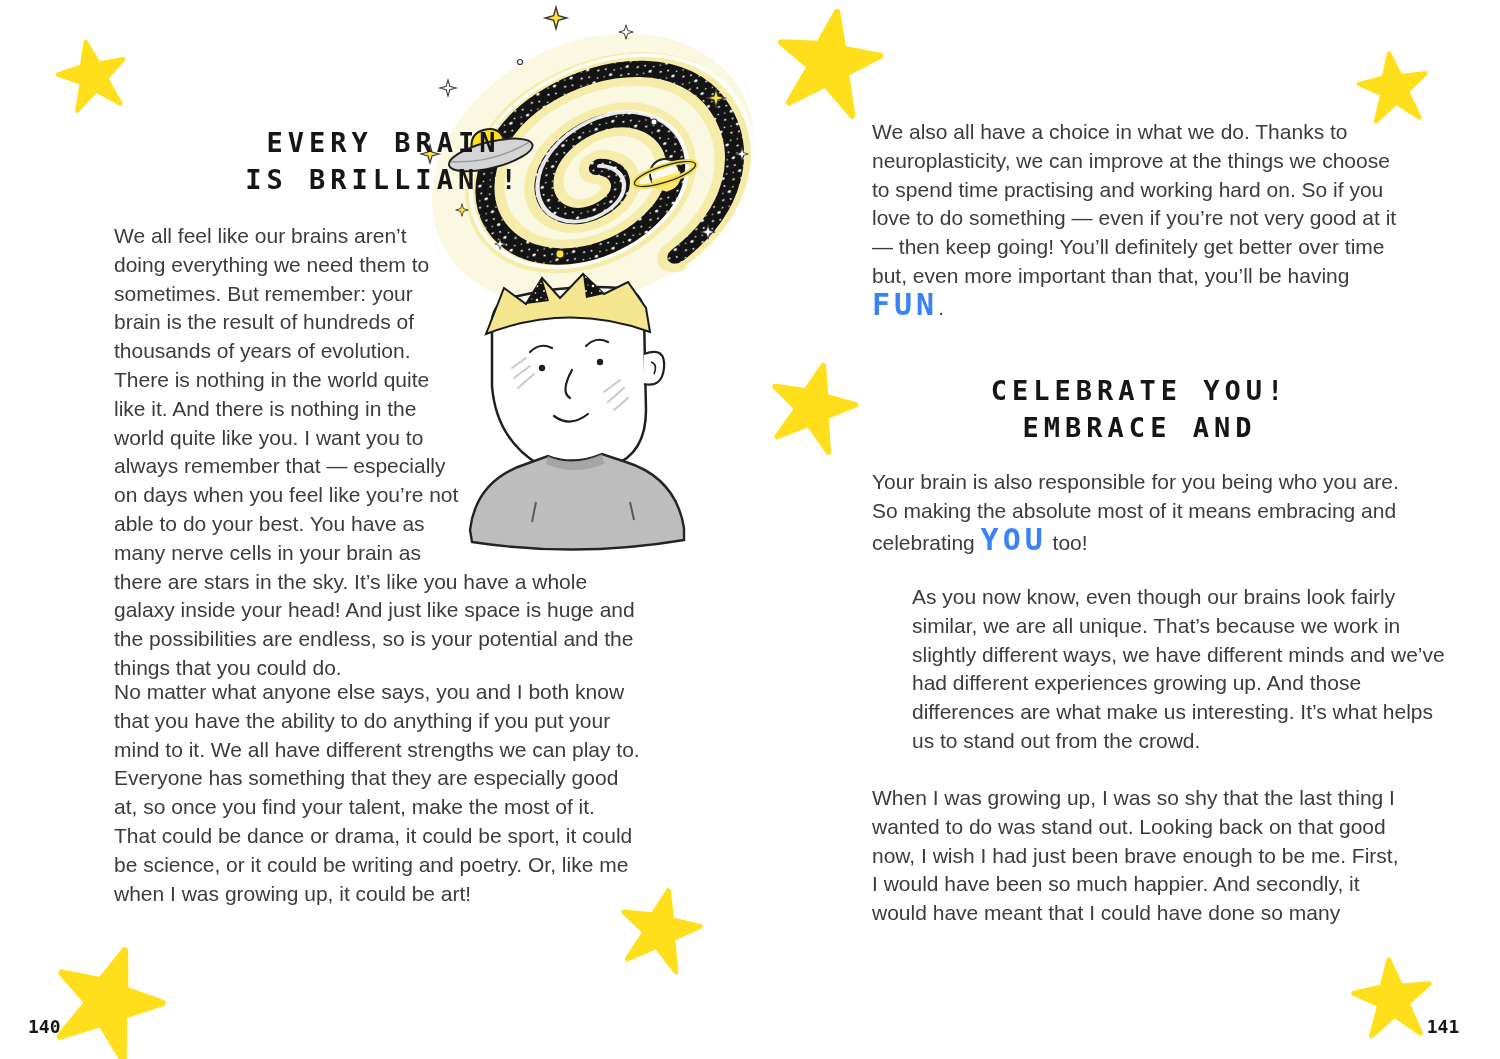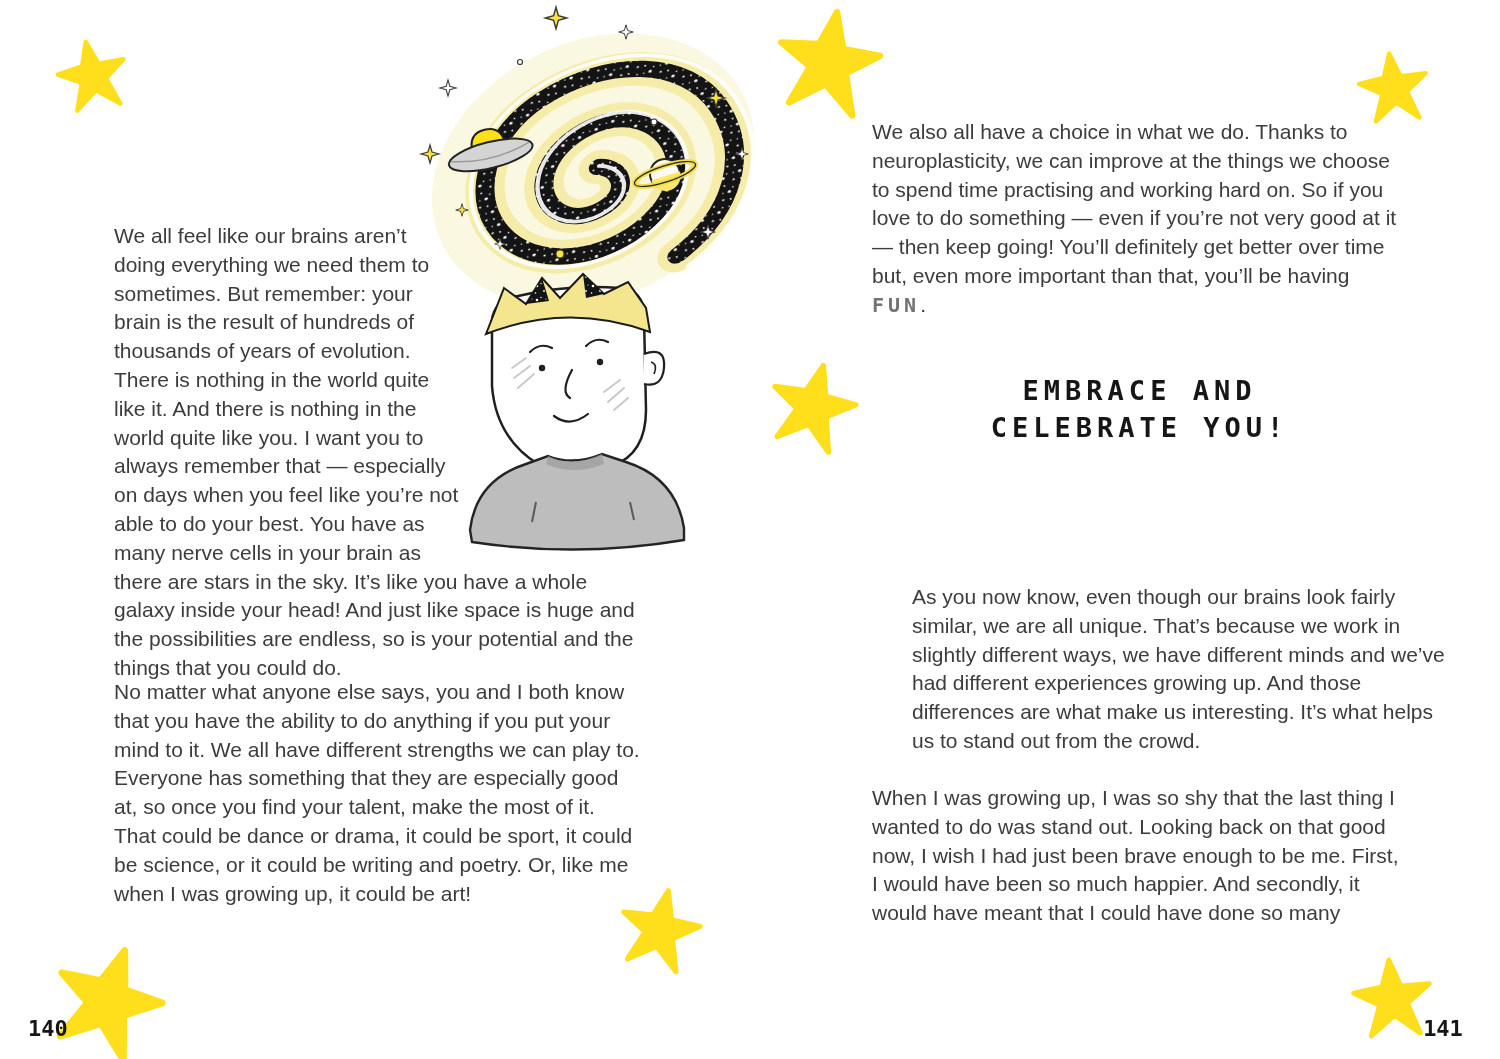--- a/index.html
+++ b/index.html
@@ -28,28 +28,28 @@
     font-size:21px;
     line-height:28.8px;
     color:#3c3c3c;
     text-align:left;
   }
   .illu-spacer{float:right;width:177px;height:317px;}
   .shout{
     font-family:"DejaVu Sans Mono", monospace;
     font-weight:700;
     letter-spacing:4px;
-    font-size:20px;
-    color:#737373;
+    font-size:30px;
+    color:#3b82f6;
   }
   .pagenum{
     position:absolute;
     font-family:"DejaVu Sans Mono", monospace;
     font-weight:700;
-    font-size:22px;
+    font-size:18px;
     color:#161616;
   }
   .star{position:absolute;}
   .star svg{display:block;width:100%;height:100%;}
   #illustration{position:absolute;left:408px;top:2px;width:372px;height:560px;}
 </style>
 </head>
 <body>
 
 <div id="spread">
@@ -182,41 +182,48 @@
           <path d="M 206 408 L 220 396"></path>
       </g>
 
       <path d="M 62 528 Q 68 478 118 462 L 140 454 Q 165 464 194 452 L 218 460
                Q 268 476 276 526 L 276 538 Q 170 556 64 540 Z" fill="#BDBDBD" stroke="#242424" stroke-width="2.4"></path>
       <path d="M 140 454 Q 164 466 194 452 L 196 462 Q 166 474 138 462 Z" fill="#9e9e9e" opacity="0.75"></path>
       <path d="M 128 500 L 124 520 M 222 500 L 226 518" stroke="#5a5a5a" stroke-width="2" fill="none"></path>
     </svg>
   </div>
 
+  <div class="heading" style="left:122px;top:124px;width:523px">
+    <div>EVERY BRAIN</div>
+    <div>IS BRILLIANT!</div>
+  </div>
 
   <div class="para" style="left:114px;top:222px;width:523px">
     <div class="illu-spacer"></div>
     <span>We all feel like our brains aren’t doing everything we need them to sometimes. But remember: your brain is the result of hundreds of thousands of years of evolution. There is nothing in the world quite like it. And there is nothing in the world quite like you. I want you to always remember that — especially on days when you feel like you’re not able to do your best. You have as many nerve cells in your brain as there are stars in the sky. It’s like you have a whole galaxy inside your head! And just like space is huge and the possibilities are endless, so is your potential and the things that you could do.</span>
   </div>
 
   <div class="para" style="left:114px;top:678px;width:527px">
     <span>No matter what anyone else says, you and I both know that you have the ability to do anything if you put your mind to it. We all have different strengths we can play to. Everyone has something that they are especially good at, so once you find your talent, make the most of it. That could be dance or drama, it could be sport, it could be science, or it could be writing and poetry. Or, like me when I was growing up, it could be art!</span>
   </div>
 
   <div class="pagenum" style="left:28px;top:1016px">140</div>
 
   <div class="para" style="left:872px;top:118px;width:535px">
     <span>We also all have a choice in what we do. Thanks to neuroplasticity, we can improve at the things we choose to spend time practising and working hard on. So if you love to do something — even if you’re not very good at it — then keep going! You’ll definitely get better over time but, even more important than that, you’ll be having </span><span class="shout">FUN</span><span>.</span>
   </div>
 
   <div class="heading" style="left:872px;top:372px;width:535px">
+    <div>CELEBRATE YOU!</div>
     <div>EMBRACE AND</div>
-    <div>CELEBRATE YOU!</div>
-  </div>
-
+  </div>
+
+  <div class="para" style="left:872px;top:468px;width:535px">
+    <span>Your brain is also responsible for you being who you are. So making the absolute most of it means embracing and celebrating </span><span class="shout">YOU</span><span> too!</span>
+  </div>
 
   <div class="para" style="left:912px;top:583px;width:535px">
     <span>As you now know, even though our brains look fairly similar, we are all unique. That’s because we work in slightly different ways, we have different minds and we’ve had different experiences growing up. And those differences are what make us interesting. It’s what helps us to stand out from the crowd.</span>
   </div>
 
   <div class="para" style="left:872px;top:784px;width:535px">
     <span>When I was growing up, I was so shy that the last thing I wanted to do was stand out. Looking back on that good now, I wish I had just been brave enough to be me. First, I would have been so much happier. And secondly, it would have meant that I could have done so many</span>
   </div>
 
   <div class="pagenum" style="left:1414px;top:1016px;width:58px;text-align:center">141</div>

